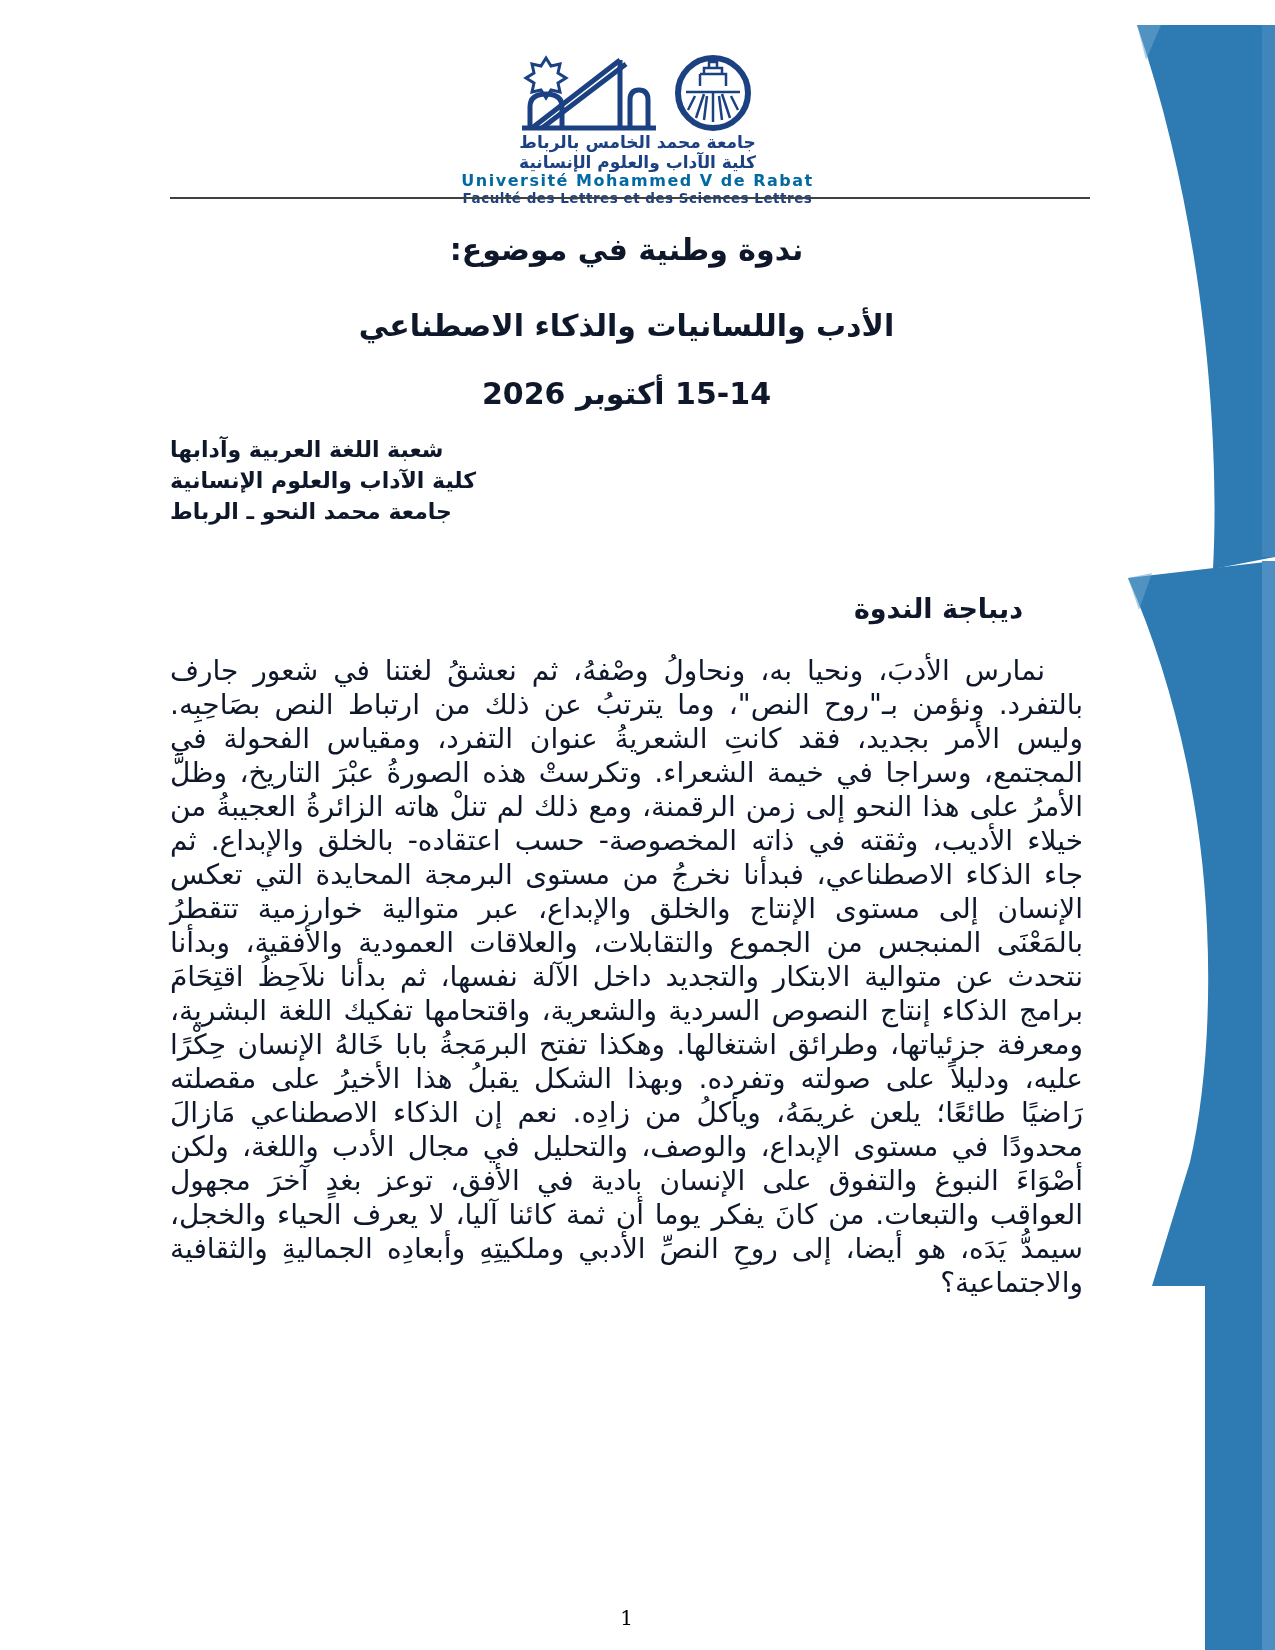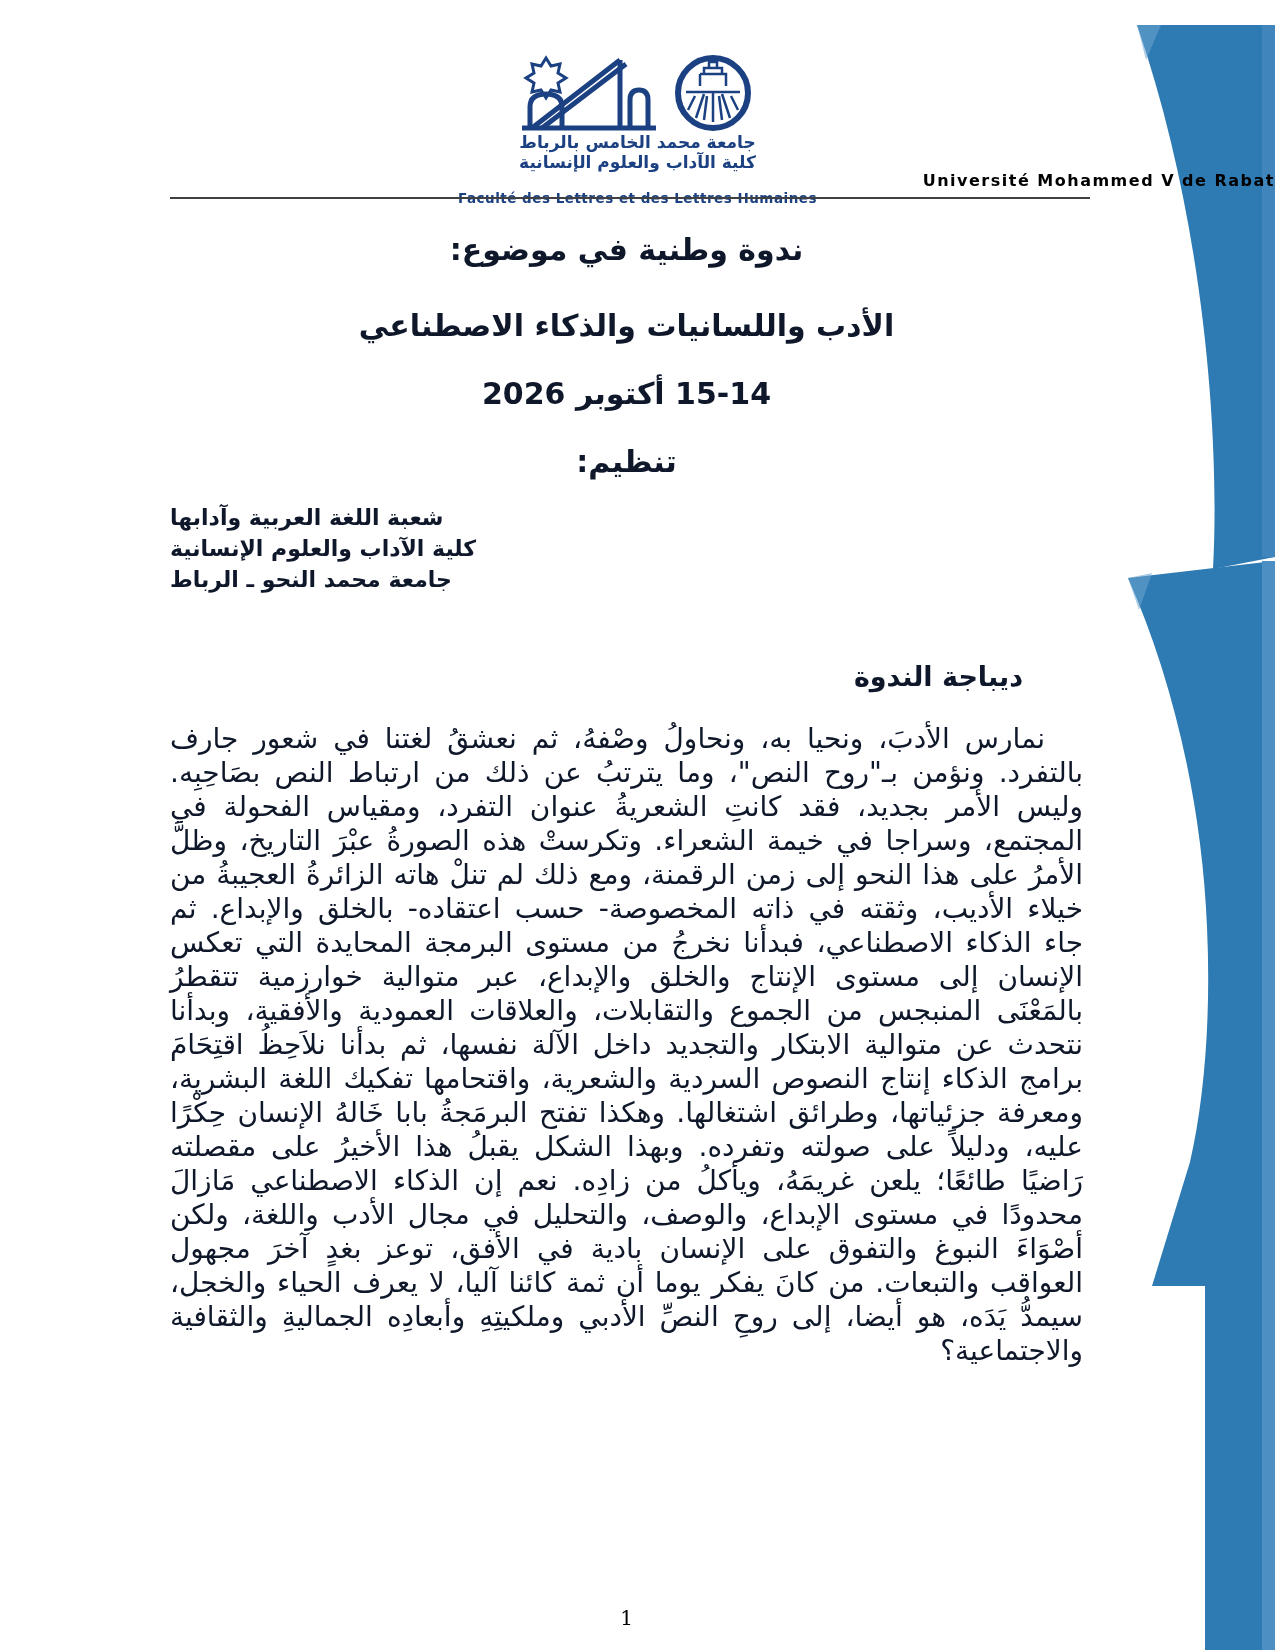--- a/index.html
+++ b/index.html
@@ -33,22 +33,21 @@
     line-height:20px;
     direction:rtl;
     color:#1c4182;
     letter-spacing:1px;
   }
   .logo-fr1{
     font-weight:bold;
     font-size:16px;
     line-height:18px;
     letter-spacing:1.5px;
-    color:#000000;
-    text-align:right;
+    color:#0369a1;
   }
   .logo-fr2{
     font-weight:bold;
     font-size:13.5px;
     line-height:16px;
     letter-spacing:0.5px;
     color:#1c4182;
   }
   .header-rule{
     position:absolute;
@@ -153,34 +152,33 @@
           <path d="M196,22 L196,16 L214,16 L214,22 M201,16 L201,10 L209,10 L209,16"></path>
           <path d="M178,40 L232,40"></path>
           <path d="M205,40 L205,70 M196,42 L188,66 M214,42 L222,66 M187,44 L180,58 M223,44 L230,58"></path>
           <path d="M199,44 L196,68 M211,44 L214,68"></path>
         </g>
       </g>
     </svg>
     <div class="logo-ar">جامعة محمد الخامس بالرباط</div>
     <div class="logo-ar">كلية الآداب والعلوم الإنسانية</div>
     <div class="logo-fr1">Université Mohammed V de Rabat</div>
-    <div class="logo-fr2">Faculté des Lettres et des Lettres Humaines</div>
+    <div class="logo-fr2">Faculté des Lettres et des Sciences Lettres</div>
   </div>
 
   <div class="header-rule"></div>
 
   <div class="content">
 
     <div class="title-line t1">ندوة وطنية في موضوع:</div>
 
     <div class="title-line t2">الأدب واللسانيات والذكاء الاصطناعي</div>
 
     <div class="title-line t-date">15-14  أكتوبر 2026</div>
 
-    <div class="title-line t-org">تنظيم:</div>
 
     <div class="org-block">
       <div class="org-line">شعبة اللغة العربية وآدابها</div>
       <div class="org-line">كلية الآداب والعلوم الإنسانية</div>
       <div class="org-line">جامعة محمد النحو ـ الرباط</div>
     </div>
 
     <div class="preamble-heading">
       <span>ديباجة الندوة</span>
     </div>

